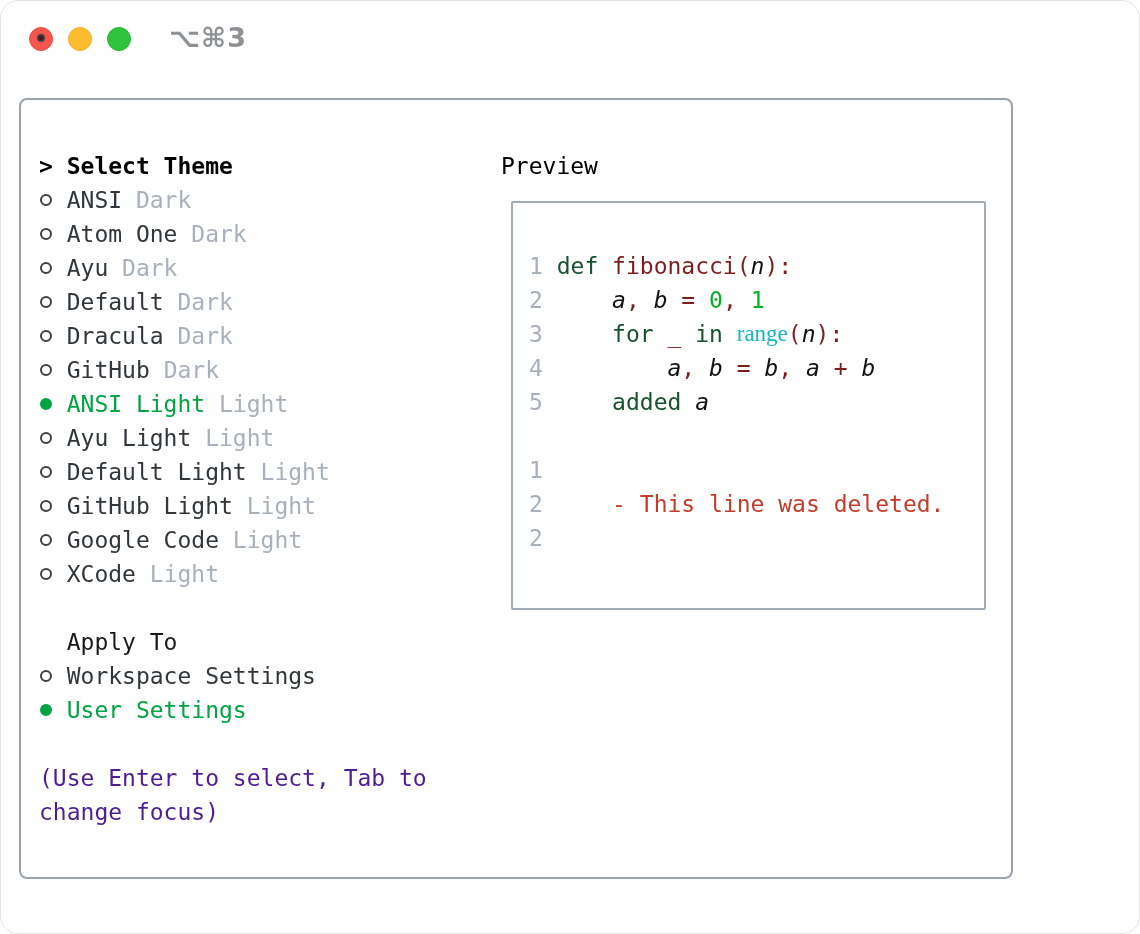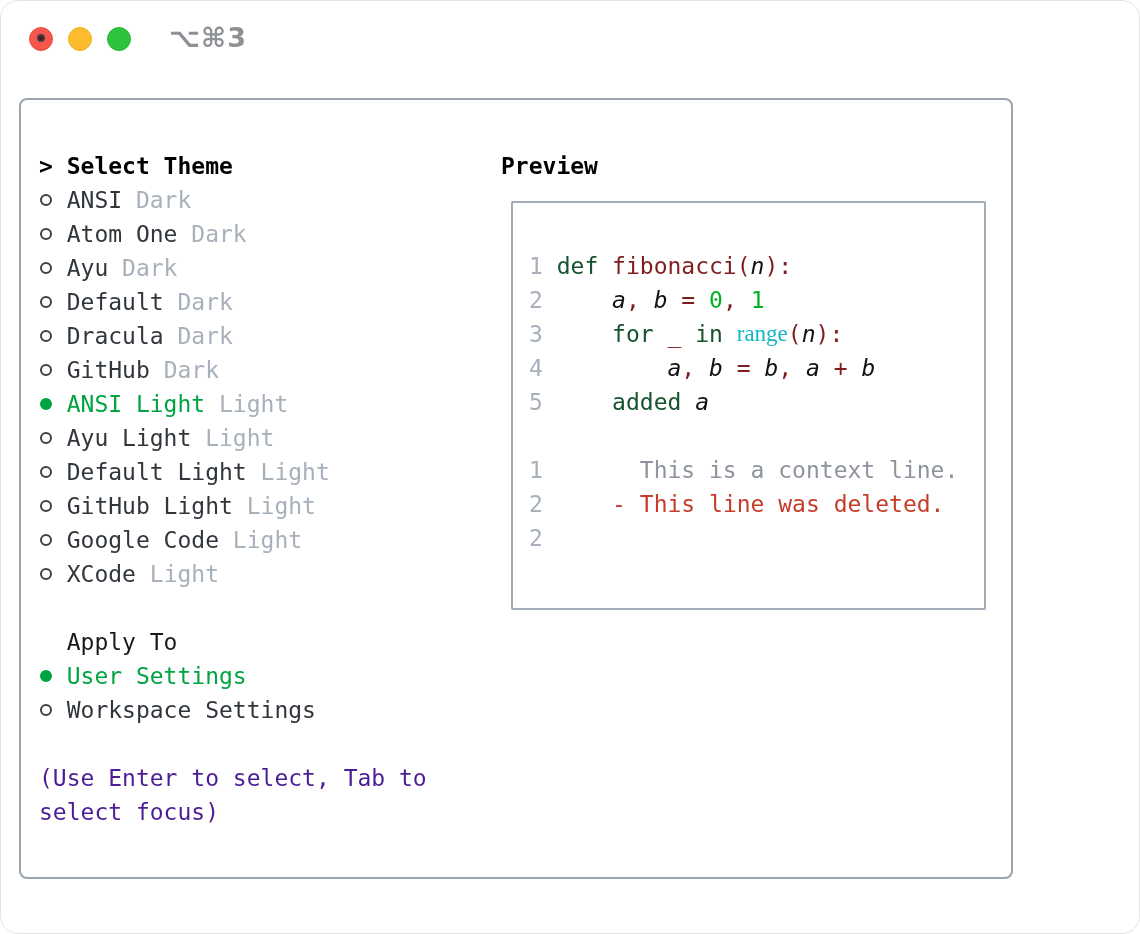--- a/index.html
+++ b/index.html
@@ -30,21 +30,21 @@
   .dot{width:12px;height:12px;border-radius:50%;border:2px solid #3a4149;box-sizing:border-box;margin-left:1px;}
   .dot.sel{background:#00a441;border-color:#00a441;}
   .nm{color:#30363c;}
   .nm.sel{color:#00a441;}
   .tg{color:#a7b0bb;}
   .applyhdr{color:#17191d;}
   .help{color:#4c1d95;}
 
   
   .preview-title{position:absolute;left:480px;top:49px;height:34px;display:flex;align-items:center;
-                 font-size:23px;font-weight:bold;color:#000000;}
+                 font-size:23px;font-weight:normal;color:#000000;}
   .preview-box{position:absolute;left:490px;top:101px;width:475px;height:409px;box-sizing:border-box;
                border:2px solid #a3abb6;border-radius:2px;background:#ffffff;padding:46px 0 0 16px;overflow:hidden;}
   .cline{height:34px;display:flex;align-items:center;white-space:pre;font-size:23px;color:#101215;}
   .c-num{color:#a7b0bb;}
   .c-kw{color:#14532d;}
   .c-bi{color:#12b7c6;font-family:Liberation Serif, serif;}
   .c-lit{color:#00b222;}
   .c-var{color:#101215;font-style:italic;}
   .c-pl{color:#7f1d1d;}
   .c-ctx{color:#8d949d;}
@@ -81,37 +81,37 @@
           <div class="row"><span class="cell"><span class="dot"></span></span><span class="nm">Default Light</span><span class="tg"> Light</span></div>
           <div class="row"><span class="cell"><span class="dot"></span></span><span class="nm">GitHub Light</span><span class="tg"> Light</span></div>
           <div class="row"><span class="cell"><span class="dot"></span></span><span class="nm">Google Code</span><span class="tg"> Light</span></div>
           <div class="row"><span class="cell"><span class="dot"></span></span><span class="nm">XCode</span><span class="tg"> Light</span></div>
         </div>
       <div class="row"></div>
       <div class="row">
         <span class="cell"></span><span class="applyhdr">Apply To</span>
       </div>
       <div>
+          <div class="row"><span class="cell"><span class="dot"></span></span><span class="nm">Workspace Settings</span></div>
           <div class="row"><span class="cell"><span class="dot sel"></span></span><span class="nm sel">User Settings</span></div>
-          <div class="row"><span class="cell"><span class="dot"></span></span><span class="nm">Workspace Settings</span></div>
         </div>
       <div class="row"></div>
       <div class="row help">(Use Enter to select, Tab to</div>
-      <div class="row help">select focus)</div>
+      <div class="row help">change focus)</div>
     </div>
 
     <div class="preview-title">Preview</div>
     <div class="preview-box">
       <div>
           <div class="cline"><span class="c-num">1 </span><span class="c-kw">def</span><span class="c-pl"> fibonacci(</span><span class="c-var">n</span><span class="c-pl">):</span></div>
           <div class="cline"><span class="c-num">2 </span><span class="c-pl">    </span><span class="c-var">a</span><span class="c-pl">, </span><span class="c-var">b</span><span class="c-pl"> = </span><span class="c-lit">0</span><span class="c-pl">, </span><span class="c-lit">1</span></div>
           <div class="cline"><span class="c-num">3 </span><span class="c-pl">    </span><span class="c-kw">for</span><span class="c-pl"> _ </span><span class="c-kw">in</span><span class="c-pl"> </span><span class="c-bi">range</span><span class="c-pl">(</span><span class="c-var">n</span><span class="c-pl">):</span></div>
           <div class="cline"><span class="c-num">4 </span><span class="c-pl">        </span><span class="c-var">a</span><span class="c-pl">, </span><span class="c-var">b</span><span class="c-pl"> = </span><span class="c-var">b</span><span class="c-pl">, </span><span class="c-var">a</span><span class="c-pl"> + </span><span class="c-var">b</span></div>
           <div class="cline"><span class="c-num">5 </span><span class="c-pl">    </span><span class="c-kw">added</span><span class="c-pl"> </span><span class="c-var">a</span></div>
           <div class="cline"></div>
-          <div class="cline"><span class="c-num">1</span><span class="c-ctx">       This is a context line.</span></div>
+          <div class="cline"><span class="c-num">1</span></div>
           <div class="cline"><span class="c-num">2</span><span class="c-pl">     </span><span class="c-del">- This line was deleted.</span></div>
           <div class="cline"><span class="c-num">2</span><span class="c-pl">     </span></div>
         </div>
     </div>
 
   </div>
 </div>
 
 </body></html>

